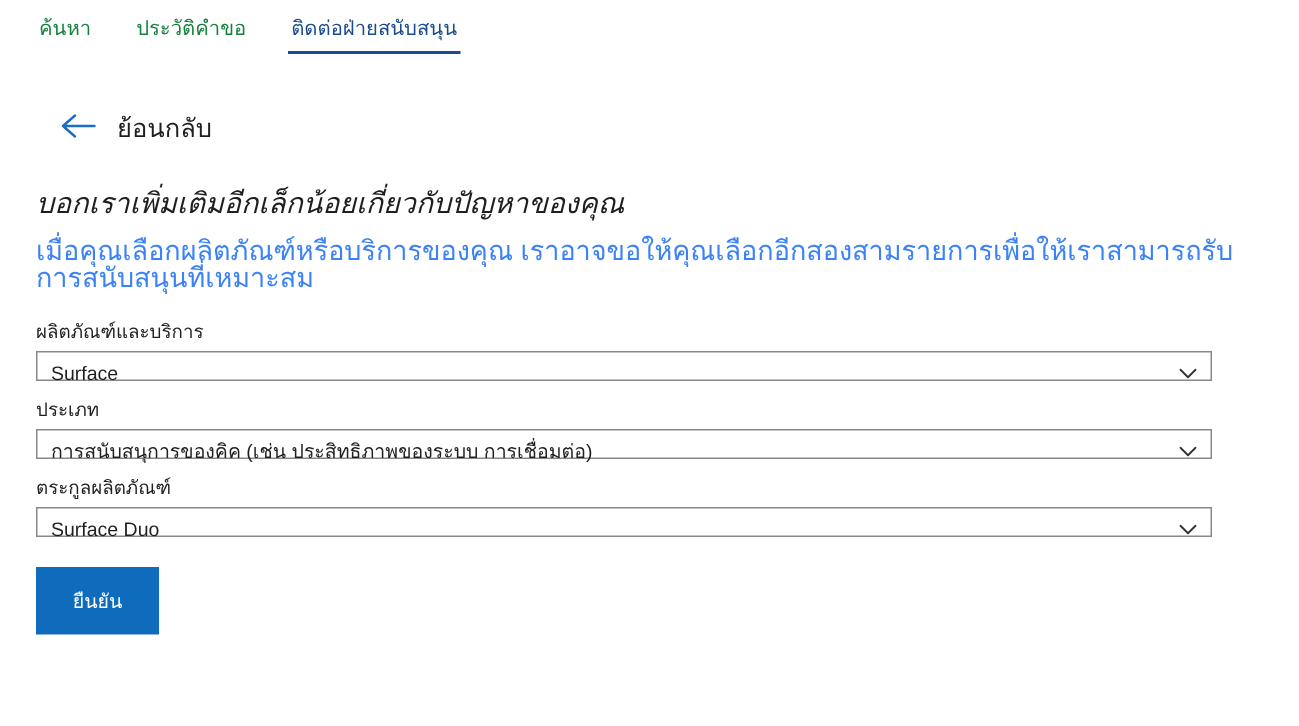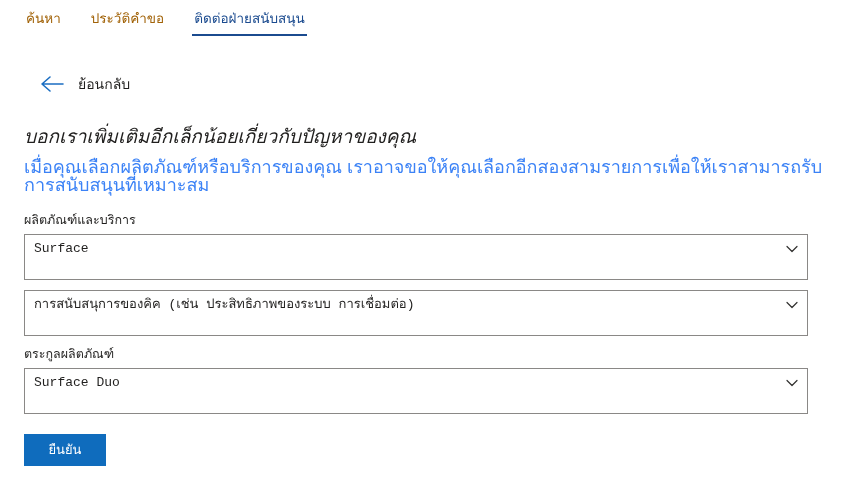--- a/index.html
+++ b/index.html
@@ -26,21 +26,21 @@
     align-items: flex-start;
     gap: 26px;
     padding: 10px 24px 0 24px;
     height: 30px;
     box-sizing: border-box;
   }
   .tab {
     position: relative;
     font-size: 13.5px;
     line-height: 18px;
-    color: #a16207;
+    color: #15803d;
     padding: 0 2px 8px 2px;
     cursor: pointer;
     white-space: nowrap;
   }
   .tab.active {
     color: #1b4b8f;
     font-weight: normal;
   }
   .tab.active::after {
     content: "";
@@ -62,21 +62,21 @@
     box-sizing: content-box;
   }
   .back-arrow {
     width: 24px;
     height: 18px;
     display: inline-block;
     cursor: pointer;
     flex: 0 0 auto;
   }
   .back-label {
-    font-size: 14px;
+    font-size: 17px;
     color: #201f1e;
     cursor: pointer;
   }
 
   
   .content {
     padding: 22px 24px 0 24px;
   }
   h1.heading {
     font-size: 19px;
@@ -87,33 +87,32 @@
     font-style: italic;
   }
   .subheading {
     font-size: 18px;
     line-height: 18px;
     color: #3b82f6;
     margin: 0 0 18px 0;
   }
   .field {
     margin-bottom: 10px;
-    font-family: Liberation Mono, monospace;
   }
   .field-label {
     display: block;
     font-size: 12.5px;
     line-height: 18px;
     color: #201f1e;
     margin-bottom: 4px;
   }
   .select-wrap {
     position: relative;
     width: 784px;
-    height: 46px;
+    height: 20px;
     border: 1px solid #8a8886;
     box-sizing: border-box;
     background: #ffffff;
     cursor: pointer;
   }
   .select-value {
     position: absolute;
     left: 9px;
     top: 0;
     right: 34px;
@@ -134,21 +133,21 @@
     align-items: center;
   }
   .chevron svg { display: block; }
 
   .submit-wrap {
     margin-top: 20px;
   }
   .submit-btn {
     display: inline-block;
     min-width: 82px;
-    height: 32px;
+    height: 45px;
     line-height: 30px;
     background: #0f6cbd;
     color: #ffffff;
     font-size: 13px;
     font-family: "Liberation Sans", sans-serif;
     text-align: center;
     border: none;
     padding: 0 14px;
     cursor: pointer;
   }
@@ -183,20 +182,21 @@
         <span class="select-value">Surface</span>
         <span class="chevron">
           <svg width="12" height="8" viewBox="0 0 12 8" xmlns="http://www.w3.org/2000/svg">
             <path d="M1 1.5 L6 6.5 L11 1.5" fill="none" stroke="#323130" stroke-width="1.2" stroke-linecap="round" stroke-linejoin="round"></path>
           </svg>
         </span>
       </div>
     </div>
 
     <div class="field">
+      <label class="field-label">ประเภท</label>
       <div class="select-wrap">
         <span class="select-value">การสนับสนุการของคิค (เช่น ประสิทธิภาพของระบบ การเชื่อมต่อ)</span>
         <span class="chevron">
           <svg width="12" height="8" viewBox="0 0 12 8" xmlns="http://www.w3.org/2000/svg">
             <path d="M1 1.5 L6 6.5 L11 1.5" fill="none" stroke="#323130" stroke-width="1.2" stroke-linecap="round" stroke-linejoin="round"></path>
           </svg>
         </span>
       </div>
     </div>
 

